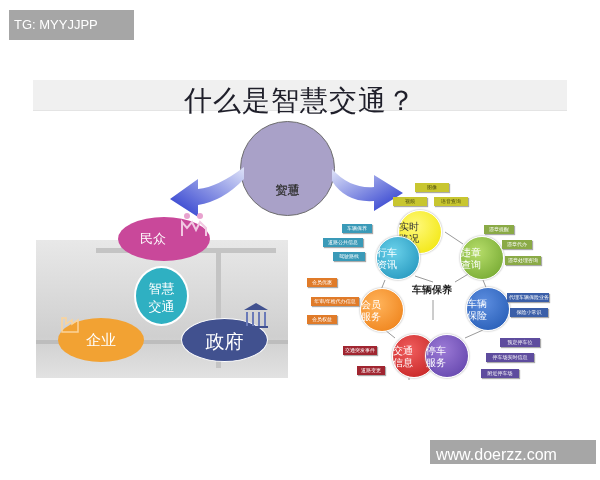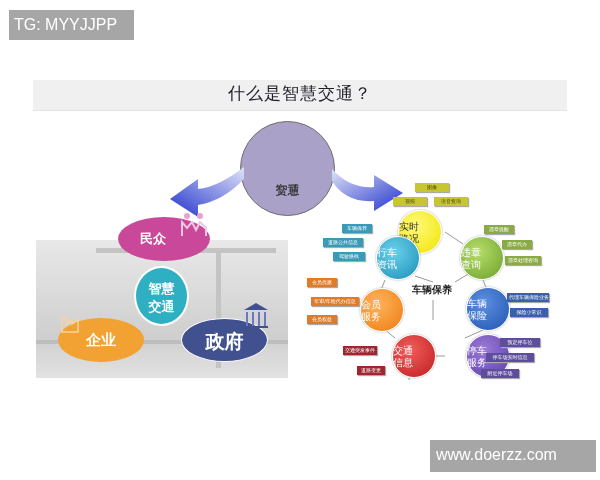--- a/index.html
+++ b/index.html
@@ -1,43 +1,43 @@
 <!DOCTYPE html>
 <html><head>
 <meta charset="utf-8">
 <style>
   html,body{margin:0;padding:0;}
   body{width:600px;height:480px;background:#ffffff;position:relative;overflow:hidden;font-family:"DejaVu Sans",sans-serif;}
   .wm{position:absolute;background:#a6a6a6;color:#fff;font-family:"Liberation Sans",sans-serif;}
-  .wm-tl{left:9px;top:10px;width:120px;height:30px;font-size:16px;line-height:30px;padding-left:5px;}
-  .wm-br{left:430px;top:440px;width:160px;height:32px;font-size:16px;line-height:30px;padding-left:6px;}
+  .wm-tl{left:9px;top:10px;width:120px;height:30px;font-size:13px;line-height:30px;padding-left:5px;}
+  .wm-br{left:430px;top:440px;width:160px;height:24px;font-size:16px;line-height:30px;padding-left:6px;}
   .titlebar{position:absolute;left:33px;top:80px;width:534px;height:30px;background:#f0f0f0;border-bottom:1px solid #e4e4e4;}
-  .title{position:absolute;left:0;right:0;top:2px;text-align:center;font-family:"DejaVu Serif",serif;font-size:17px;color:#1f1f2a;letter-spacing:1px;}
+  .title{position:absolute;left:0;right:0;top:2px;text-align:center;font-family:"DejaVu Serif",serif;font-size:28px;color:#1f1f2a;letter-spacing:1px;}
 
   .center-oval{position:absolute;left:240px;top:121px;width:95px;height:95px;border-radius:50%;background:#a9a1c8;border:1.5px solid #6e6e6e;box-sizing:border-box;}
   .center-oval span{position:absolute;left:0;right:0;top:30px;text-align:center;font-family:"DejaVu Serif",serif;font-size:12px;line-height:16px;color:#333;}
 
   .arrow{position:absolute;}
   .photo{position:absolute;left:36px;top:240px;width:252px;height:138px;background:linear-gradient(180deg,#e8e8e8 0%,#d8d8d8 45%,#cfcfcf 70%,#e2e2e2 100%);}
   .photo .beam{position:absolute;background:#c4c4c4;}
-  .ell{position:absolute;border-radius:50%;color:#fff;text-align:center;font-weight:bold;}
+  .ell{position:absolute;border-radius:50%;color:#fff;text-align:center;font-weight:normal;}
   .ell-min{left:118px;top:217px;width:92px;height:44px;background:#c9489a;font-size:13px;line-height:44px;}
   .ell-min span{margin-left:-22px;}
   .ell-qi{left:58px;top:318px;width:86px;height:44px;background:#f2a233;font-size:15px;line-height:44px;}
   .ell-zheng{left:181px;top:318px;width:87px;height:44px;background:#41518f;font-size:19px;line-height:44px;border:1.5px solid #ffffff;box-sizing:border-box;}
   .ell-core{left:134px;top:266px;width:55px;height:60px;background:#2fb0c2;font-size:13px;line-height:18px;padding-top:12px;box-sizing:border-box;border:2px solid #fff;}
 
   .node{position:absolute;width:44px;height:44px;border-radius:50%;color:#fff;text-align:left;font-size:10px;line-height:12px;box-sizing:border-box;padding-top:10px;border:1.5px solid #fff;box-shadow:0 0 2px #999;}
   .n-realtime{left:398px;top:210px;background:radial-gradient(circle at 40% 35%,#fff97a,#f0e400);color:#333;}
   .n-travel{left:376px;top:236px;background:radial-gradient(circle at 40% 35%,#6ad1ea,#1b8fb8);}
   .n-violation{left:460px;top:236px;background:radial-gradient(circle at 40% 35%,#b6dd6a,#6ca12a);}
   .n-member{left:360px;top:288px;background:radial-gradient(circle at 40% 35%,#ffb35a,#ec7c12);}
   .n-insure{left:466px;top:287px;background:radial-gradient(circle at 40% 35%,#5d8ee0,#1f56b0);}
   .n-info{left:392px;top:334px;background:radial-gradient(circle at 40% 35%,#f05d5d,#c01d1d);}
-  .n-park{left:466px;top:334px;background:radial-gradient(circle at 40% 35%,#9c7ad6,#5b3ea7);}
+  .n-park{left:425px;top:334px;background:radial-gradient(circle at 40% 35%,#9c7ad6,#5b3ea7);}
   .hub-label{position:absolute;left:412px;top:283px;font-size:10px;font-weight:bold;color:#222;}
 
   .tag{position:absolute;height:9px;font-size:5px;line-height:9px;color:#fff;text-align:center;padding:0 2px;box-shadow:1px 1px 1px #aaa;white-space:nowrap;overflow:hidden;}
   .t-yellow{background:#c8c630;color:#4a4a10;}
   .t-teal{background:#3a9ab8;}
   .t-green{background:#8aaa46;}
   .t-orange{background:#e07b29;}
   .t-blue{background:#3b5fa8;}
   .t-red{background:#a02530;}
   .t-purple{background:#5e4c9e;}

